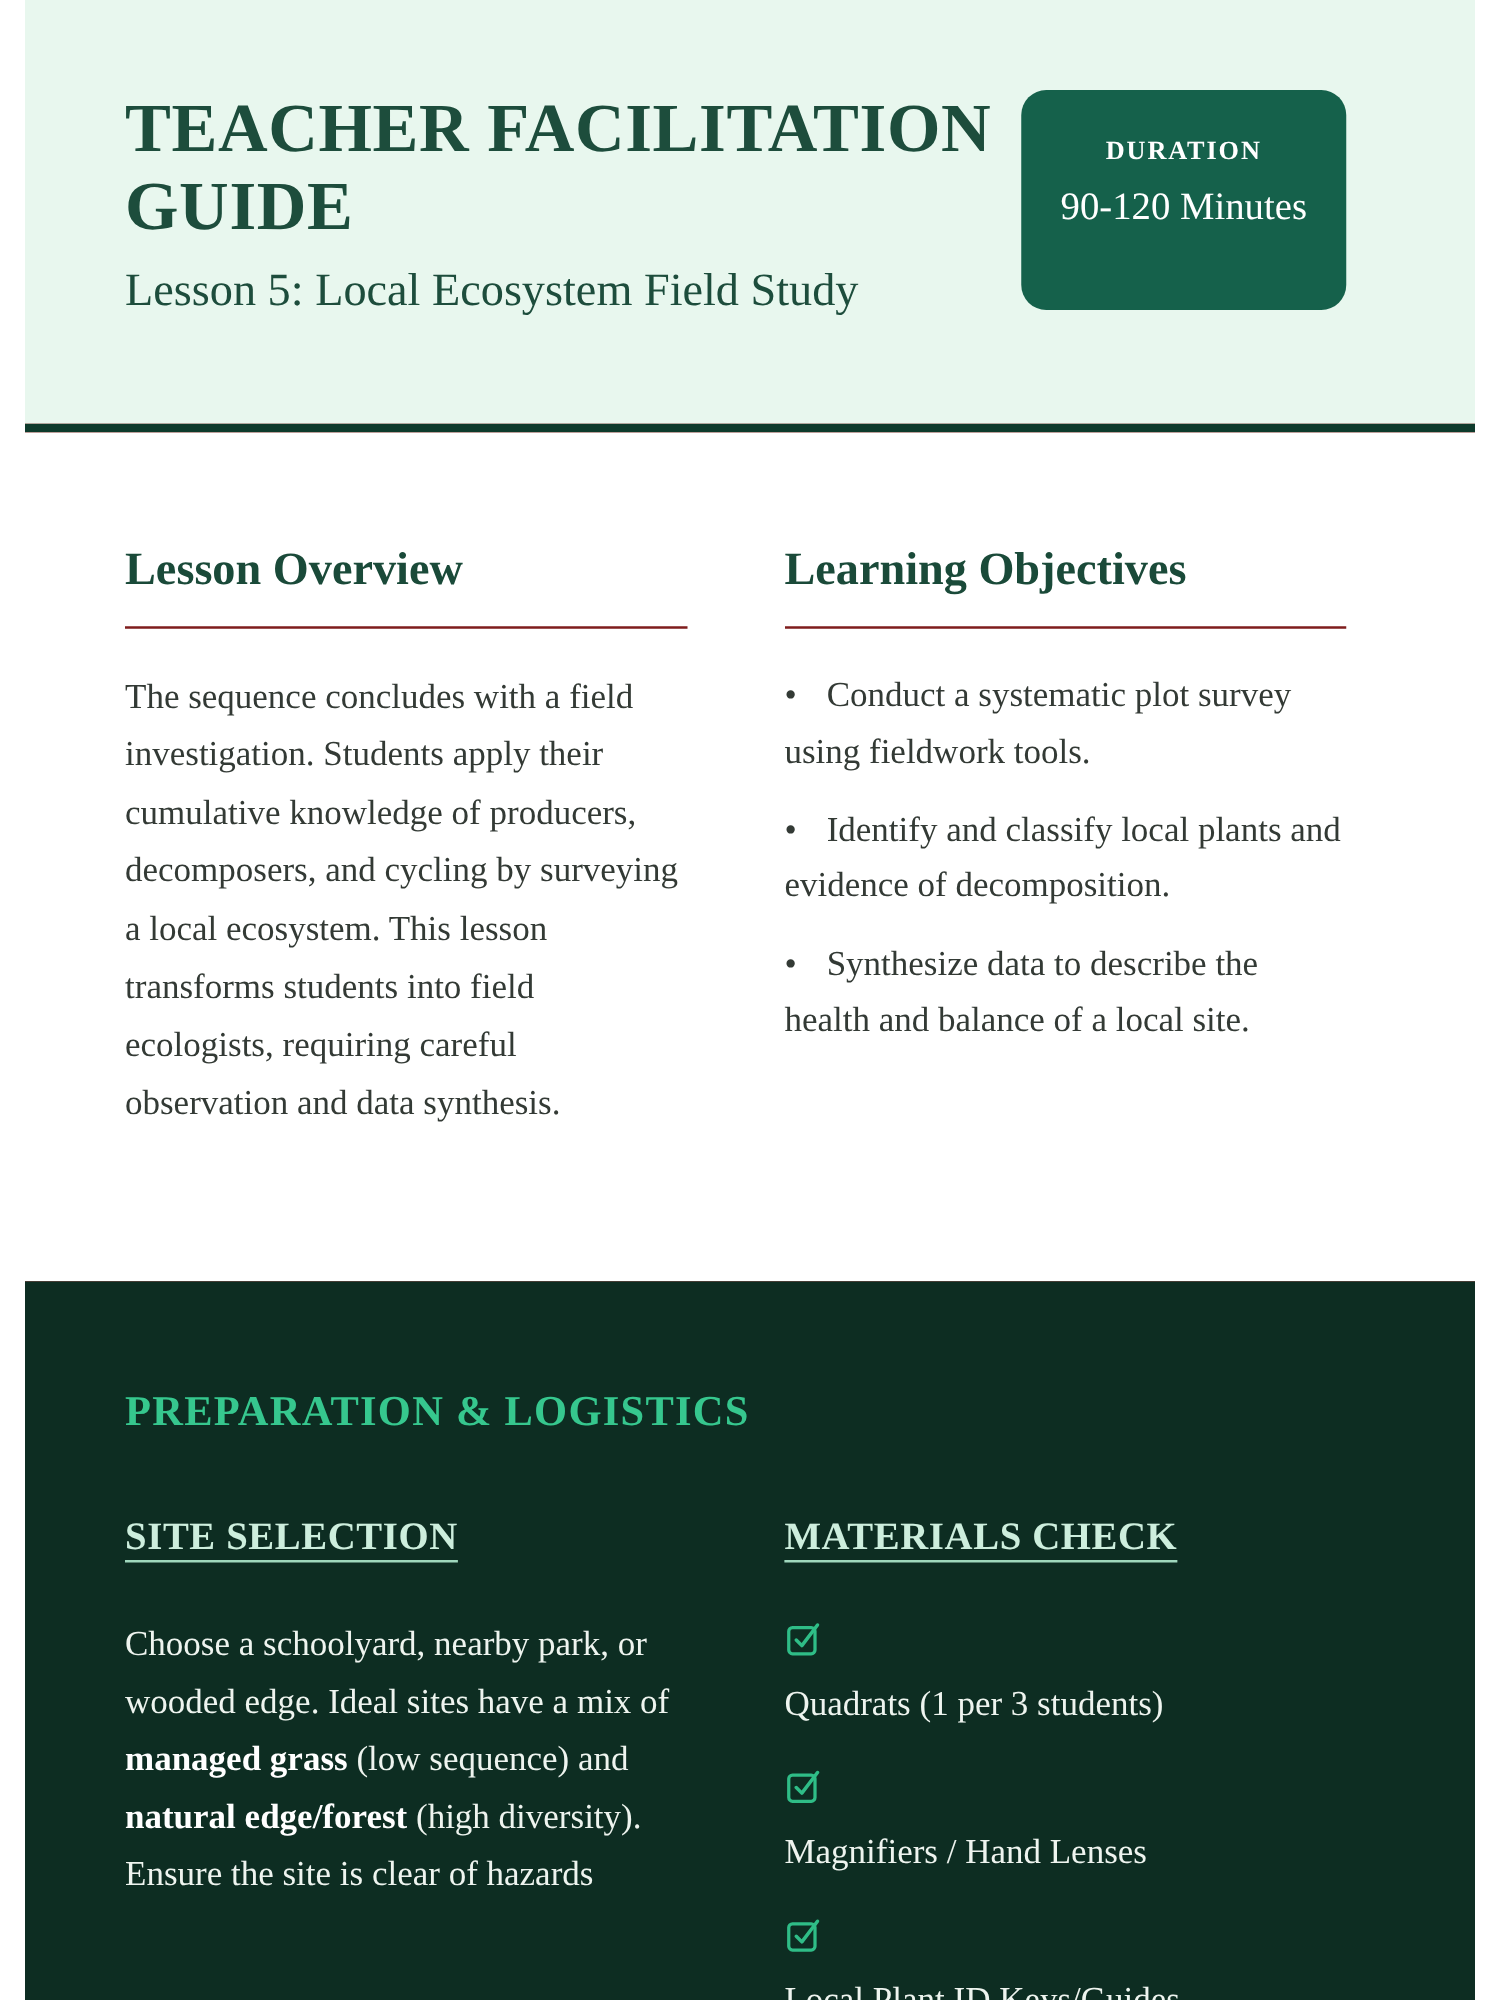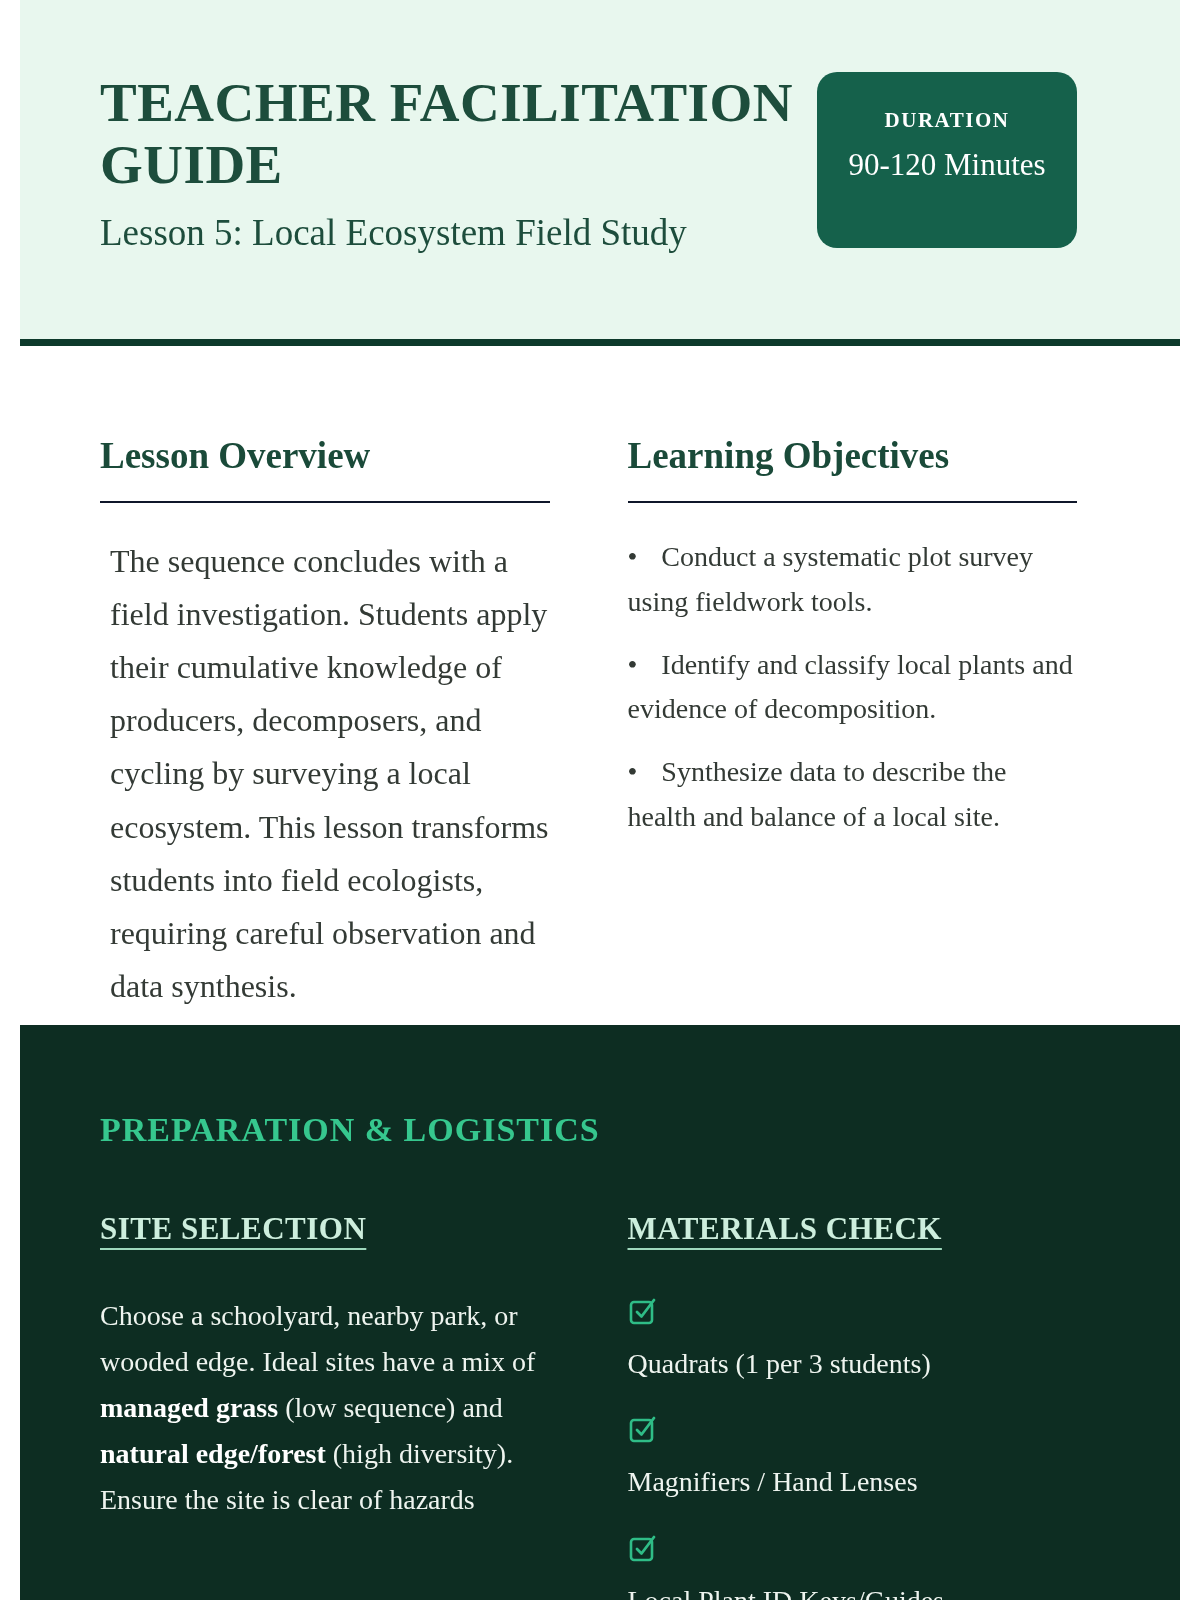--- a/index.html
+++ b/index.html
@@ -74,25 +74,25 @@
     display: grid;
     grid-template-columns: 1fr 1fr;
     column-gap: 78px;
   }
   .section-heading {
     margin: 0;
     font-size: 37px;
     font-weight: 700;
     color: #1a4a39;
     padding-bottom: 24px;
-    border-bottom: 2px solid #0f172a;
+    border-bottom: 2px solid #7f1d1d;
   }
   .body-text {
-    margin: 32px 0 0 10px;
-    font-size: 32px;
+    margin: 32px 0 0 0;
+    font-size: 28px;
     line-height: 1.66;
     color: #333a35;
   }
   .objectives-list {
     list-style: none;
     margin: 32px 0 0 0;
     padding: 0;
   }
   .objectives-list li {
     font-size: 28px;

